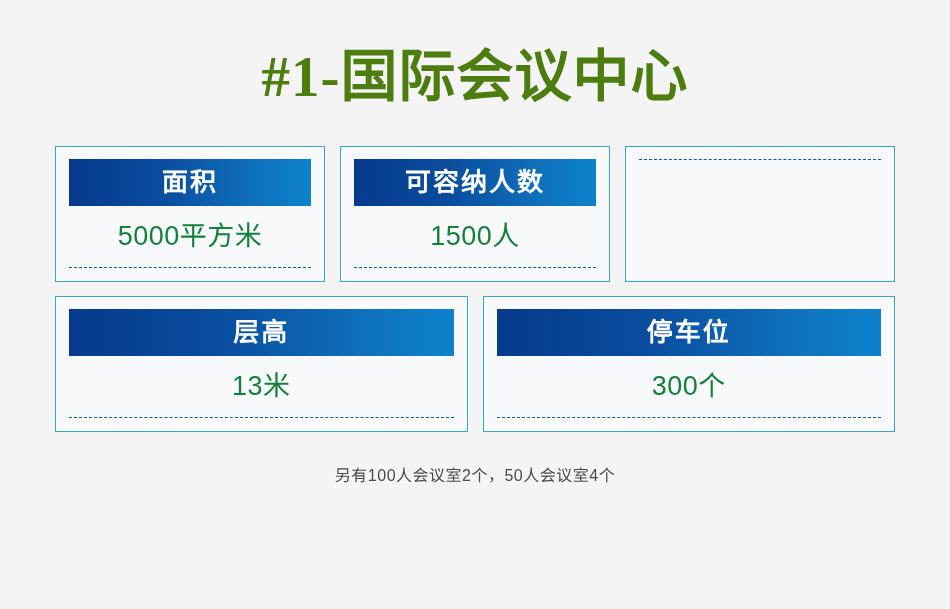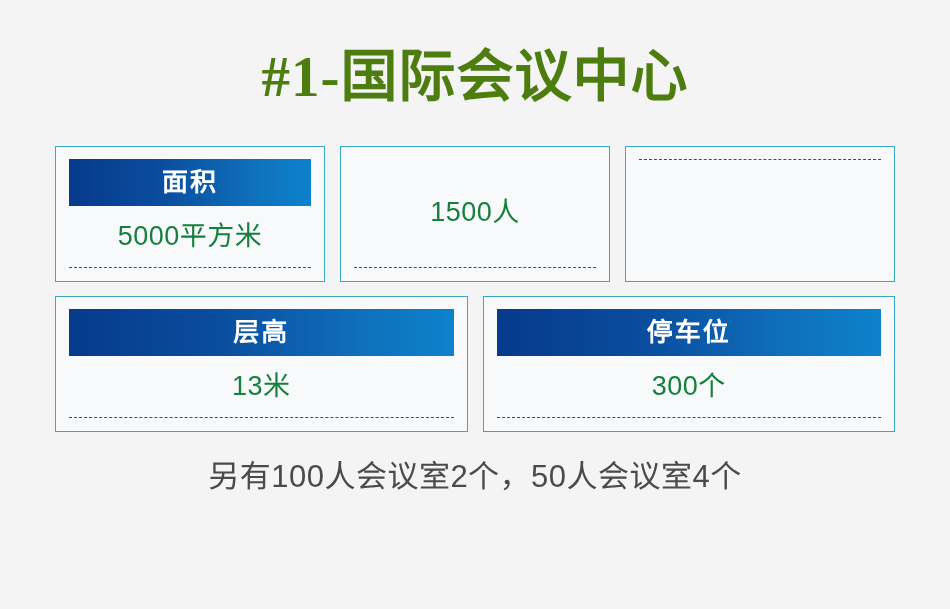--- a/index.html
+++ b/index.html
@@ -105,23 +105,23 @@
 
   .card-dash {
     width: 100%;
     height: 0;
     border-top: 1.5px dashed #0d5f86;
     margin-bottom: 13px;
   }
 
   
   .footer-note {
-    margin-top: 19px;
+    margin-top: 30px;
     color: #4a4a4a;
-    font-size: 31px;
+    font-size: 16px;
     letter-spacing: 0.5px;
     text-align: center;
     white-space: nowrap;
   }
 </style>
 </head>
 <body>
 
 <div class="page">
 
@@ -137,20 +137,23 @@
         <div class="card-header">
           <span class="card-header-label">面积</span>
         </div>
         <div class="card-value-wrap">
           <span class="card-value">5000平方米</span>
         </div>
         <div class="card-dash"></div>
       </div>
 
       <div class="stat-card">
+        <div class="card-header">
+          <span class="card-header-label">可容纳人数</span>
+        </div>
         <div class="card-value-wrap">
           <span class="card-value">1500人</span>
         </div>
         <div class="card-dash"></div>
       </div>
 
       <div class="stat-card">
         <div class="card-dash"></div>
       </div>
 

